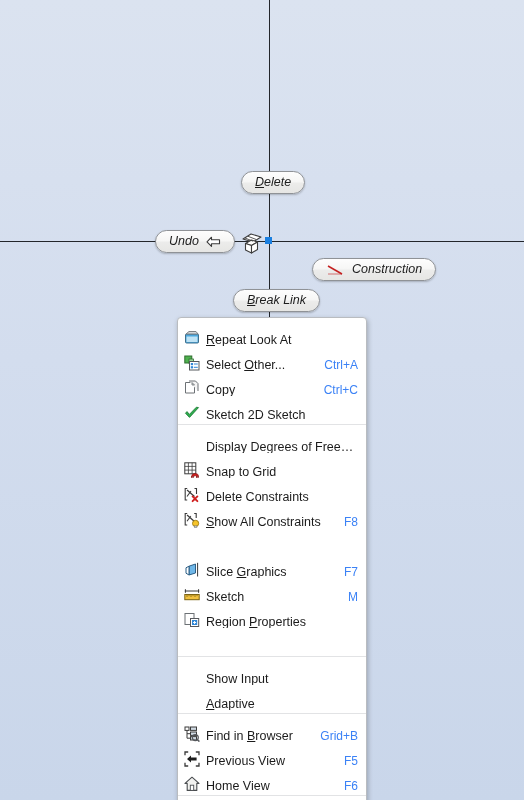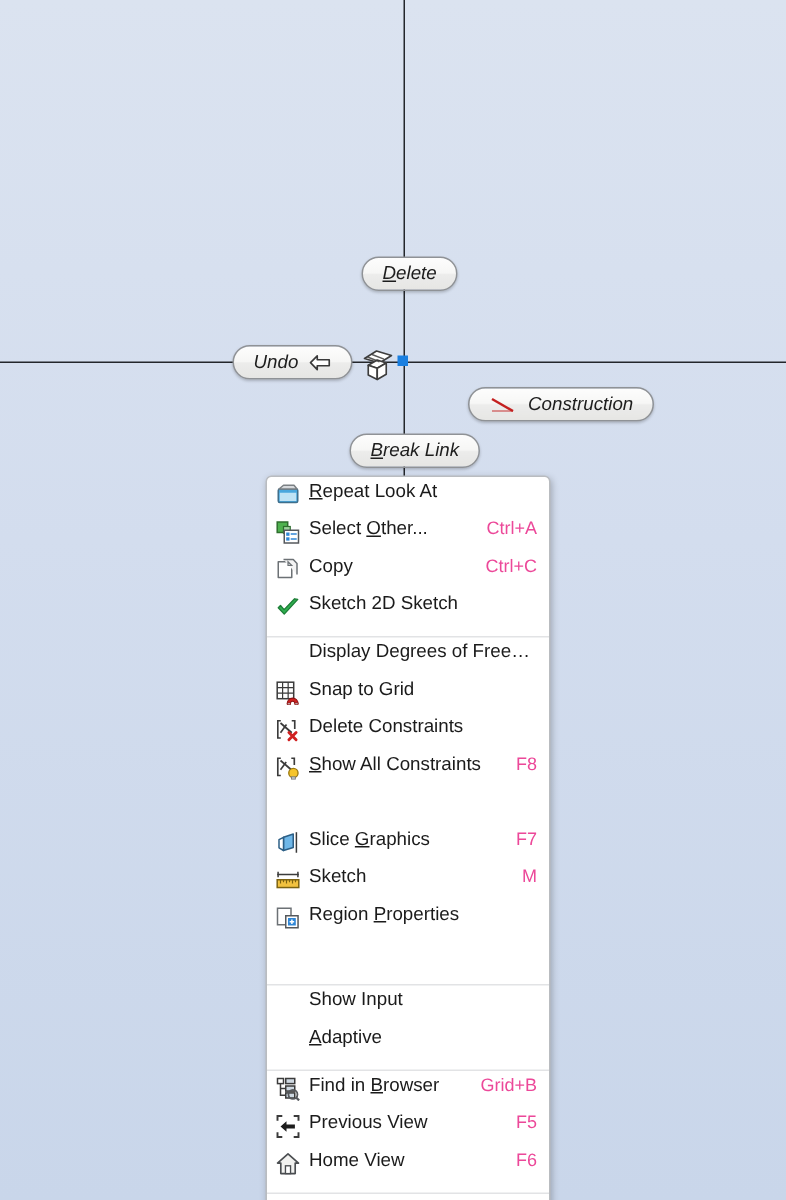--- a/index.html
+++ b/index.html
@@ -102,21 +102,21 @@
     border: 1px solid #b9bcc0;
     border-radius: 4px;
     box-shadow: 1px 2px 5px rgba(0,0,0,0.25);
     padding: 3px 0 3px 0;
     z-index: 20;
     box-sizing: border-box;
   }
   .menu-item {
     position: relative;
     display: flex;
-    align-items: flex-start;
+    align-items: flex-end;
     height: 25px;
     padding: 0 8px 0 5px;
     font-size: 12.5px;
     color: #1b1b1b;
     cursor: default;
     box-sizing: border-box;
   }
   .mi-icon {
     width: 17px;
     height: 17px;
@@ -130,21 +130,21 @@
   .mi-label {
     flex: 1 1 auto;
     line-height: 1;
     overflow: hidden;
     text-overflow: ellipsis;
     white-space: nowrap;
   }
   .mi-label .u { text-decoration: underline; }
   .mi-shortcut {
     flex: 0 0 auto;
-    color: #ec4899;
+    color: #3b82f6;
     font-size: 12px;
     padding-left: 10px;
     line-height: 1;
   }
   .menu-sep {
     height: 1px;
     margin: 3px 0 3px 0;
     background: #e2e3e5;
   }
 </style>

